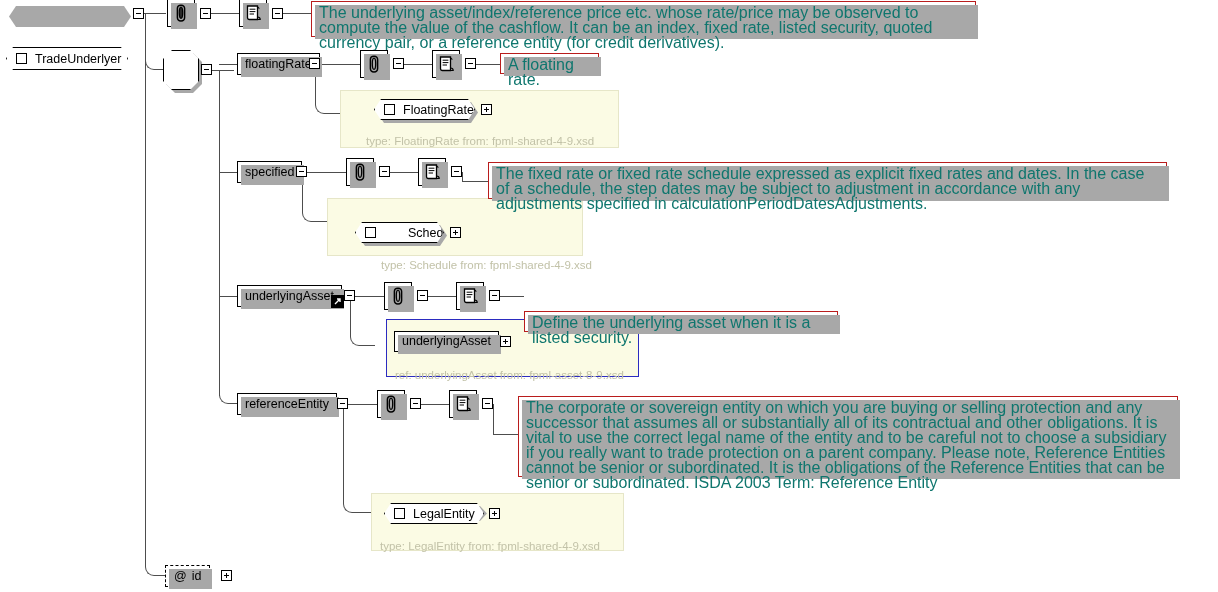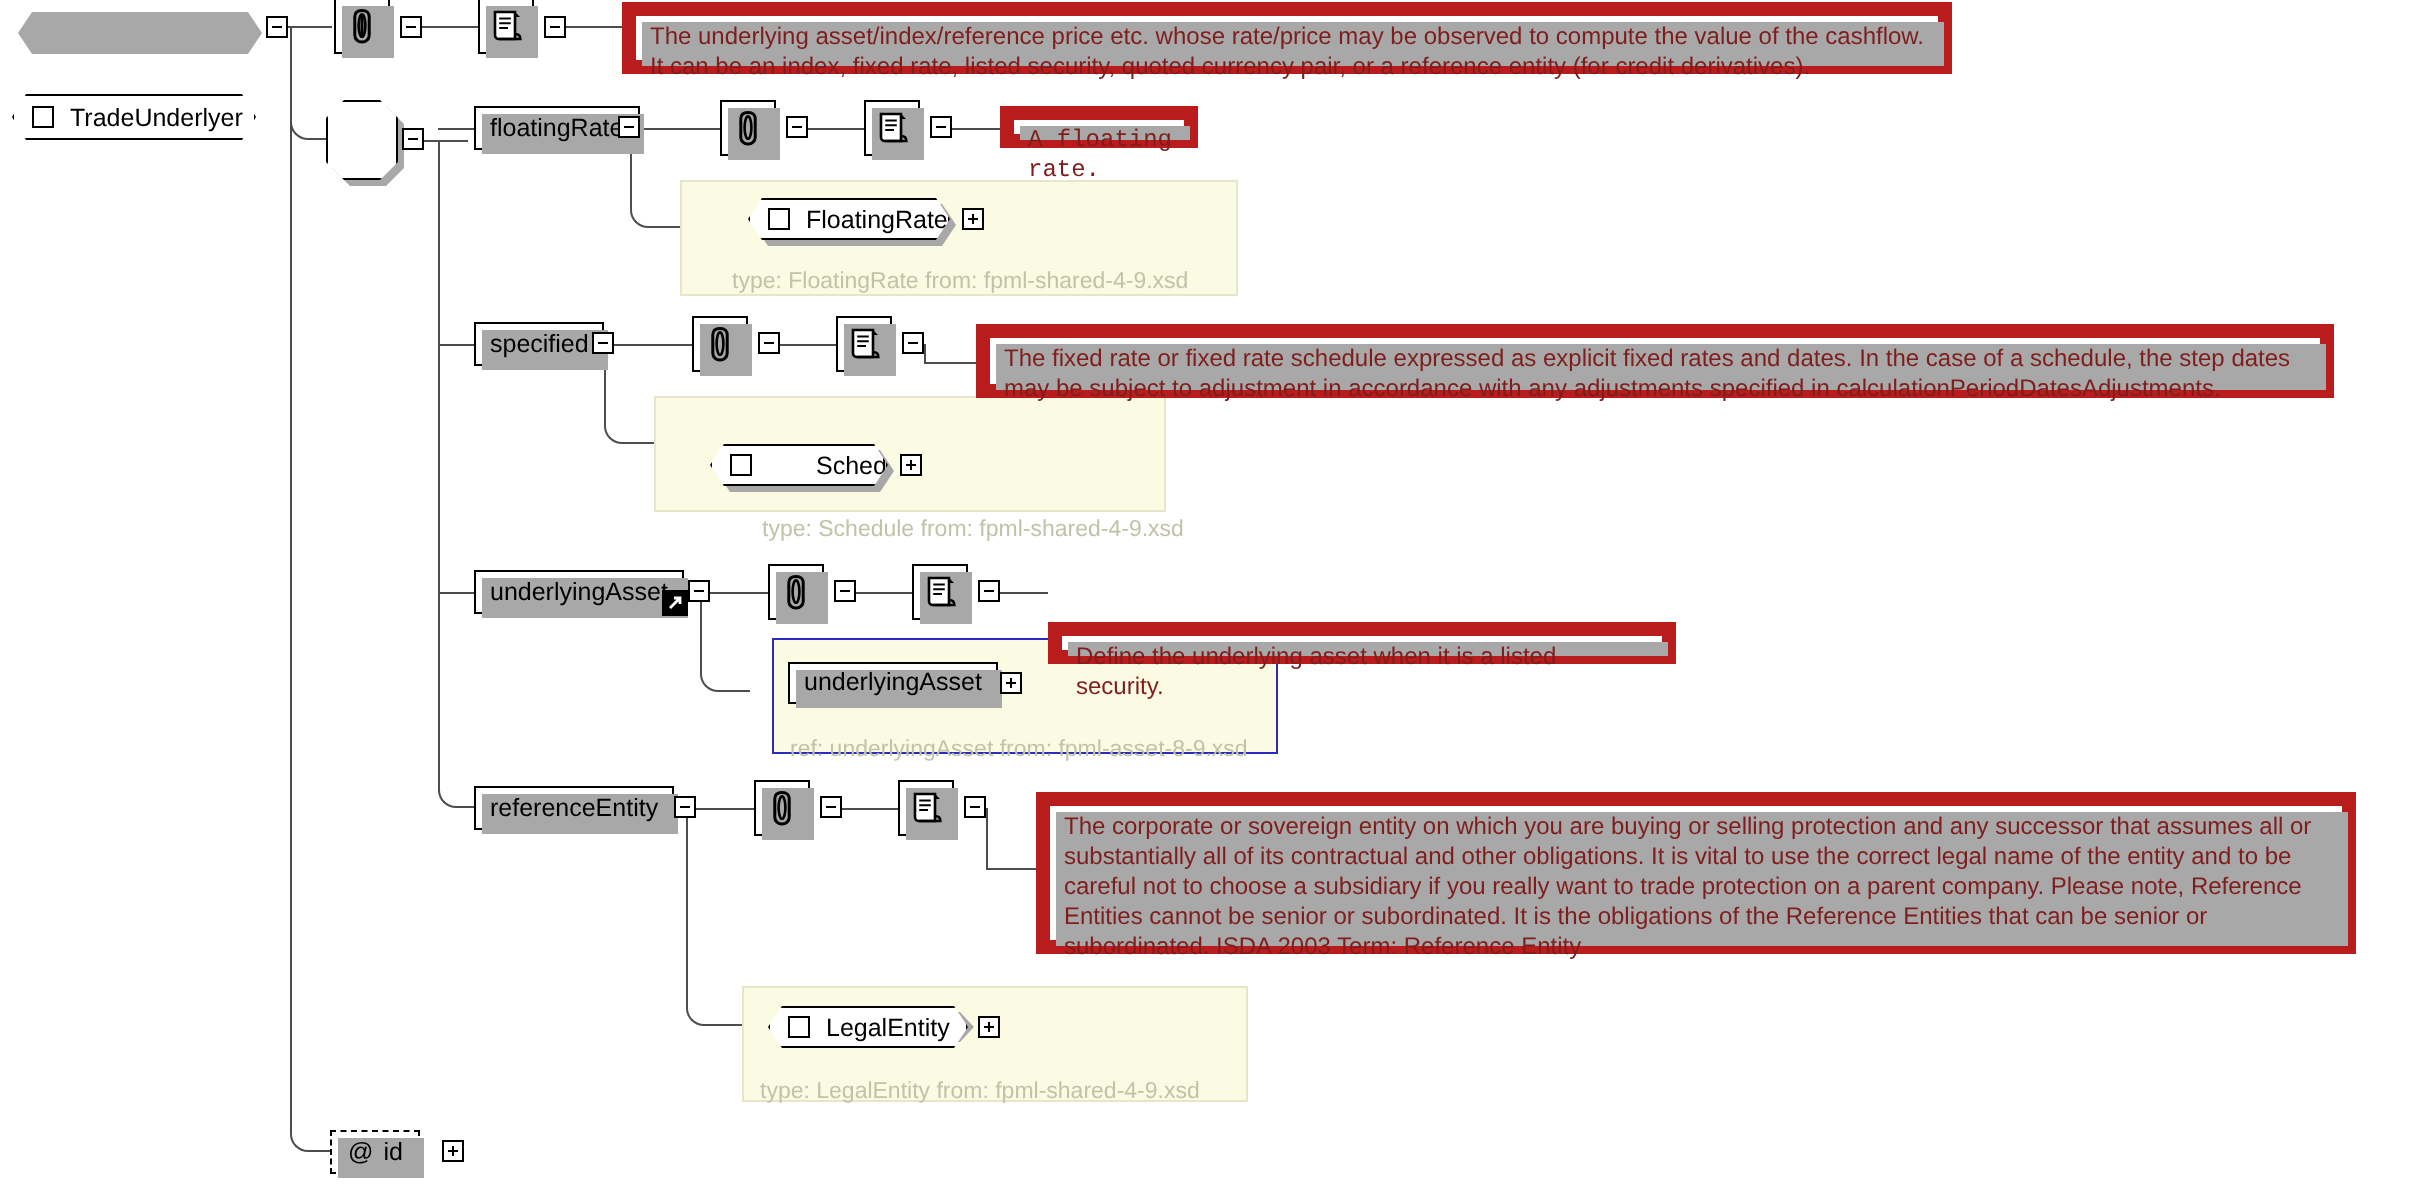--- a/index.html
+++ b/index.html
@@ -105,23 +105,23 @@
     left: 3px; top: 3px;
     right: -3px; bottom: -3px;
     background: #a8a8a8;
     z-index: -1;
   }
 
   
   .doc-box {
     position: absolute;
     background: #ffffff;
-    border: 7px solid #b91c1c;
-    font-size: 12px;
-    color: #7f1d1d;
+    border: 1px solid #b91c1c;
+    font-size: 16px;
+    color: #0f766e;
     line-height: 15px;
     padding: 3px 6px 3px 7px;
     z-index: 2;
   }
   .doc-box::after {
     content: "";
     position: absolute;
     left: 3px; top: 3px;
     right: -3px; bottom: -3px;
     background: #a8a8a8;
@@ -300,21 +300,21 @@
     <svg width="17" height="18" viewBox="0 0 17 18">
       <path d="M2.5 2 L12.5 2 L12.5 15.5 L4.5 15.5 C3.2 15.5 2.5 14.6 2.5 13.6 Z" fill="#fff" stroke="#000" stroke-width="1.3"></path>
       <path d="M12.5 2 L15 4.5 L12.5 4.5 Z" fill="#000"></path>
       <path d="M4.6 5.2 L10.4 5.2 M4.6 7.6 L10.4 7.6 M4.6 10 L9 10" stroke="#000" stroke-width="1"></path>
       <path d="M12.5 13 C14.6 13 15.2 14 15.2 15.5 L4.5 15.5" fill="none" stroke="#000" stroke-width="1.2"></path>
     </svg>
   </div>
   <div class="toggle" style="left:465px; top:58px;"></div>
   <div class="line-h" style="left:476px; top:64px; width:24px;"></div>
 
-  <div class="doc-box" style="left:500px; top:53px; width:99px; height:21px;font-family:Liberation Mono, monospace;">
+  <div class="doc-box" style="left:500px; top:53px; width:99px; height:21px;">
     <span>A floating rate.</span>
   </div>
 
   <div class="elbow" style="left:315px; top:64px; width:25px; height:50px;"></div>
   <div class="type-panel" style="left:340px; top:90px; width:279px; height:58px;"></div>
   <div class="octa-wrap" style="left:374px; top:99px; width:101px; height:21px;">
     <div class="octa" style="left:0; top:0; width:101px; height:21px;">
       <span class="octa-inner-box"></span>
       <span>FloatingRate</span>
     </div>

